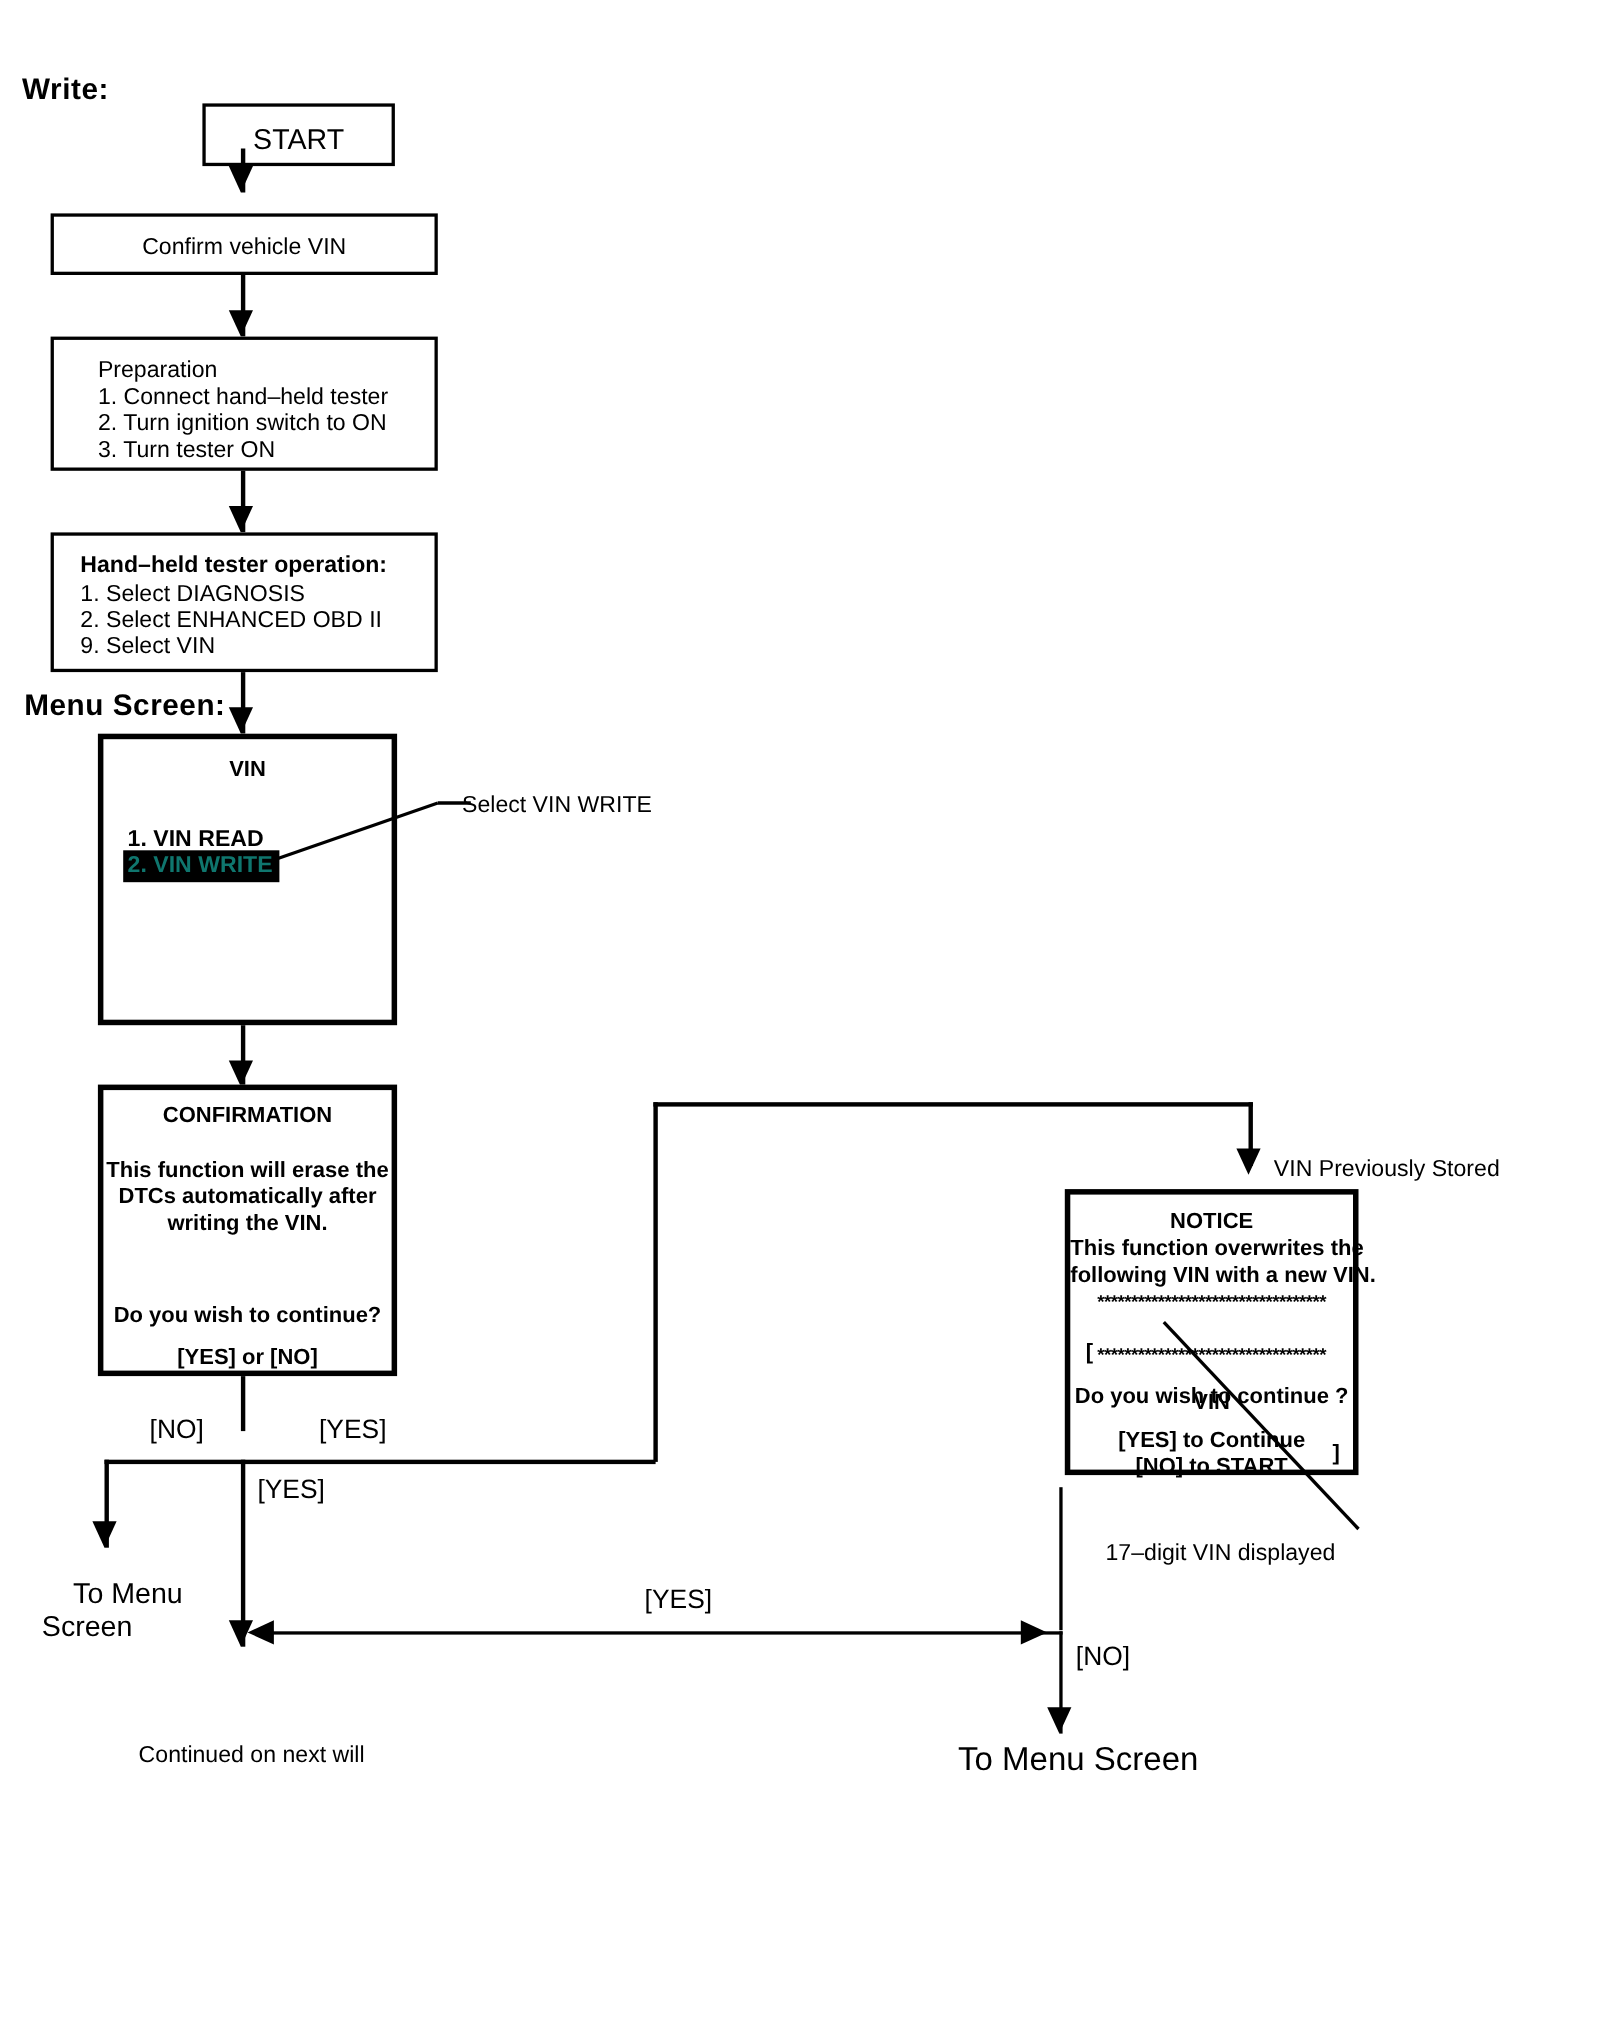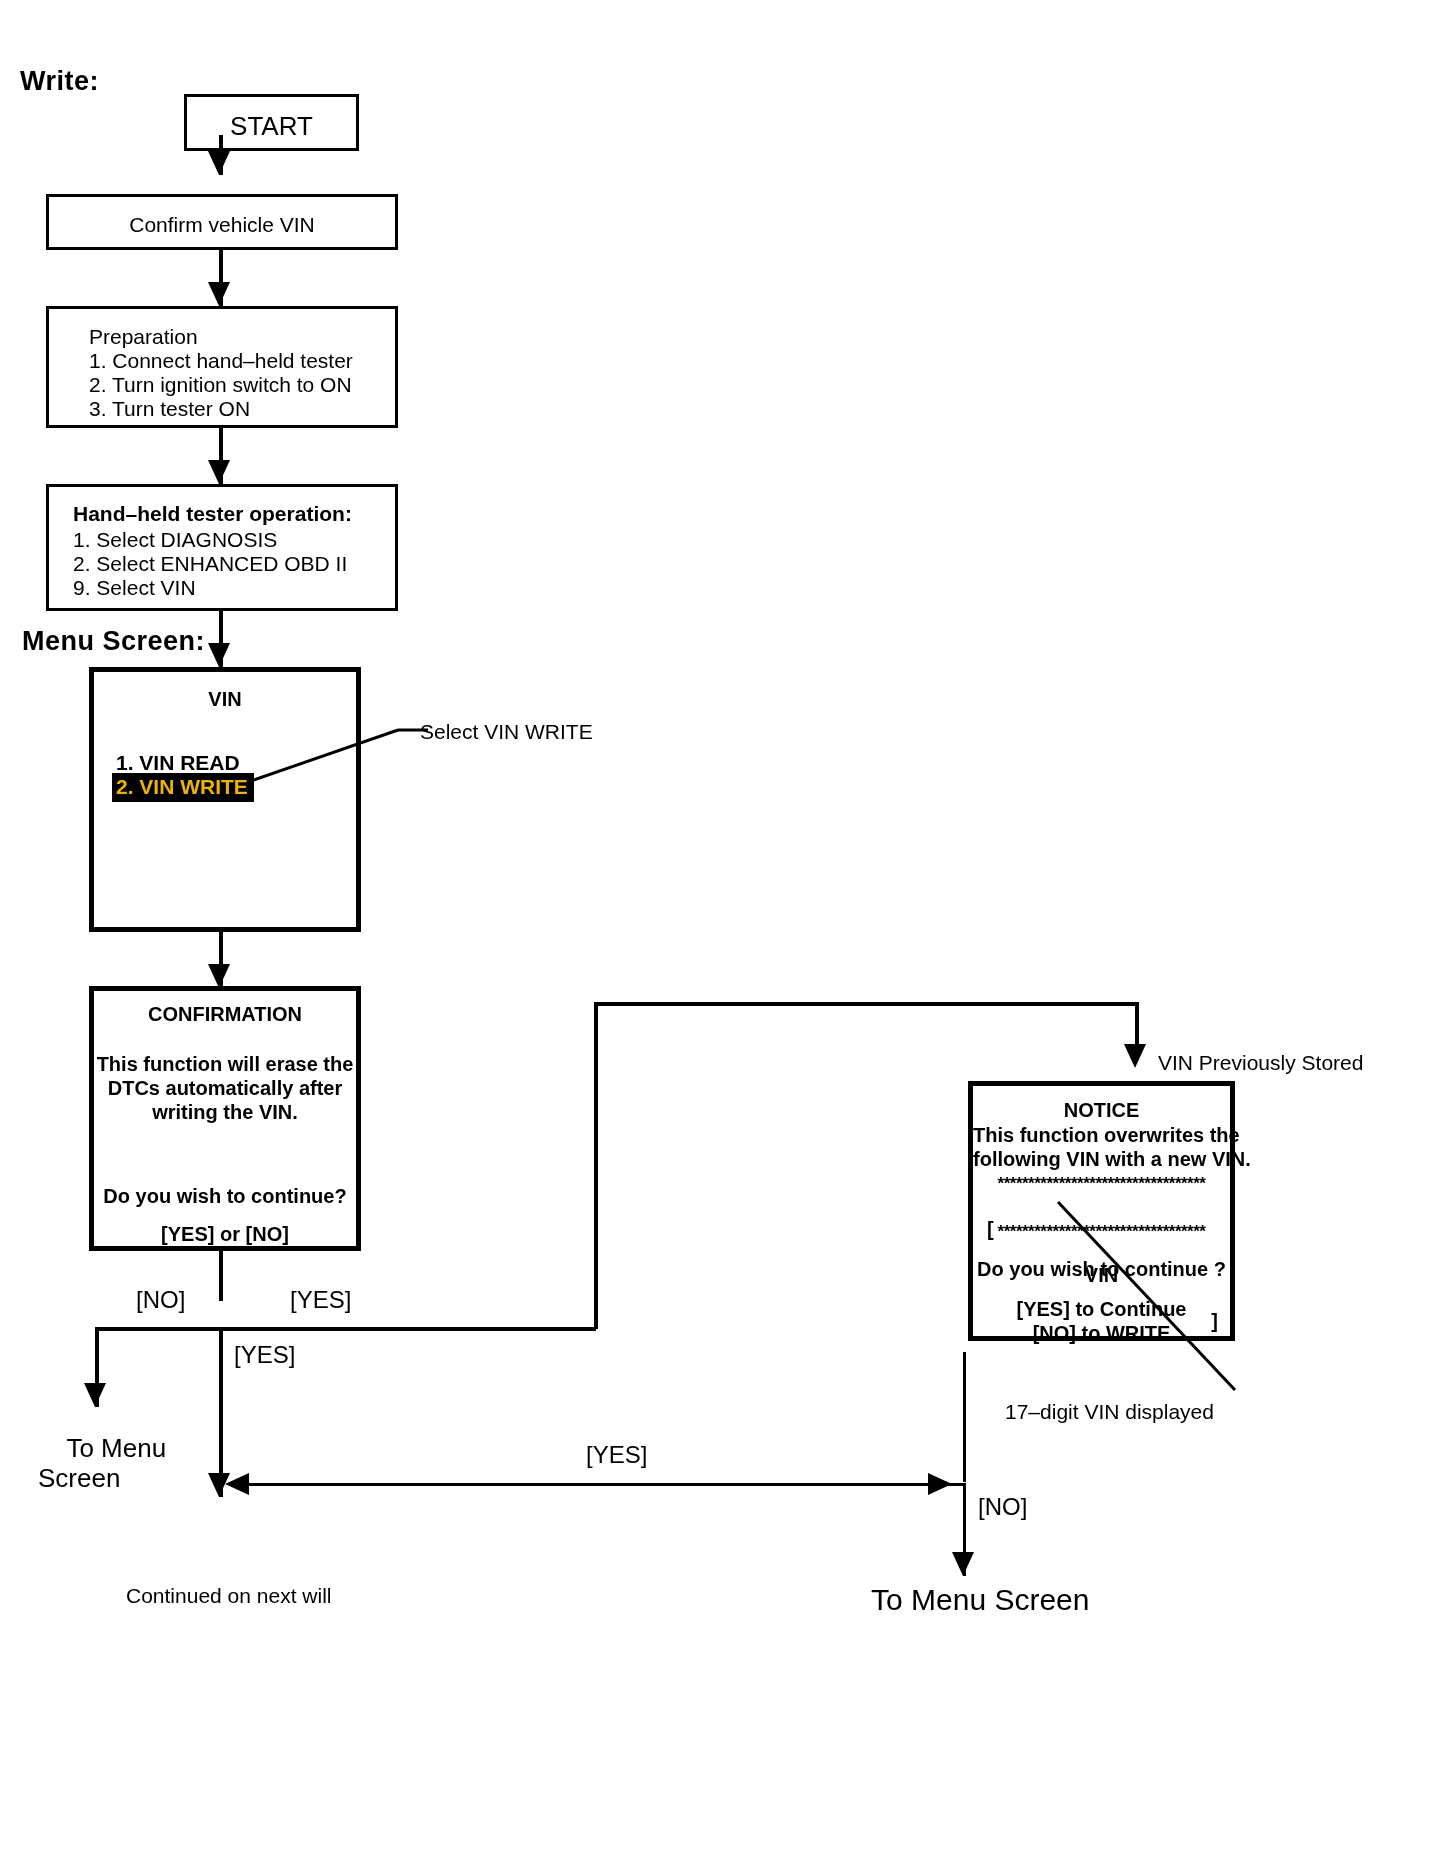--- a/index.html
+++ b/index.html
@@ -101,21 +101,21 @@
     white-space: pre;
   }
   .menu-item {
     position: absolute;
     font-weight: bold;
     font-size: 21px;
     white-space: pre;
   }
   .menu-item.selected {
     background: #000;
-    color: #eab308;
+    color: #0f766e;
     padding: 2px 6px 3px 4px;
     text-align: center;
   }
   .stars {
     position: absolute;
     width: 100%;
     text-align: center;
     font-weight: bold;
     font-size: 17px;
     letter-spacing: -0.5px;
@@ -228,21 +228,21 @@
     <div class="screen-line" style="top:62px;">following VIN with a new VIN.</div>
     <div class="stars" style="top:88px;">**********************************</div>
     <div class="vin-row" style="top:109px;">
       <span class="lb">[</span>
       <span class="mid">VIN</span>
       <span class="rb">]</span>
     </div>
     <div class="stars" style="top:136px;">**********************************</div>
     <div class="screen-line" style="top:172px;">Do you wish to continue ?</div>
     <div class="screen-line" style="top:212px;">[YES] to Continue</div>
-    <div class="screen-line" style="top:236px;">[NO] to WRITE</div>
+    <div class="screen-line" style="top:236px;">[NO] to START</div>
   </div>
 
   <svg class="leader" style="left:1050px; top:1198px; width:200px; height:200px;" viewBox="0 0 200 200">
     <line x1="8" y1="4" x2="185" y2="192" stroke="#000" stroke-width="3"></line>
   </svg>
   <div class="lbl plain" style="left:1005px; top:1401px;">17–digit VIN displayed</div>
 
   <div class="vline thin" style="left:963px; top:1352px; height:130px;"></div>
 
   <div class="hline thin" style="left:236px; top:1483px; width:730px;"></div>

